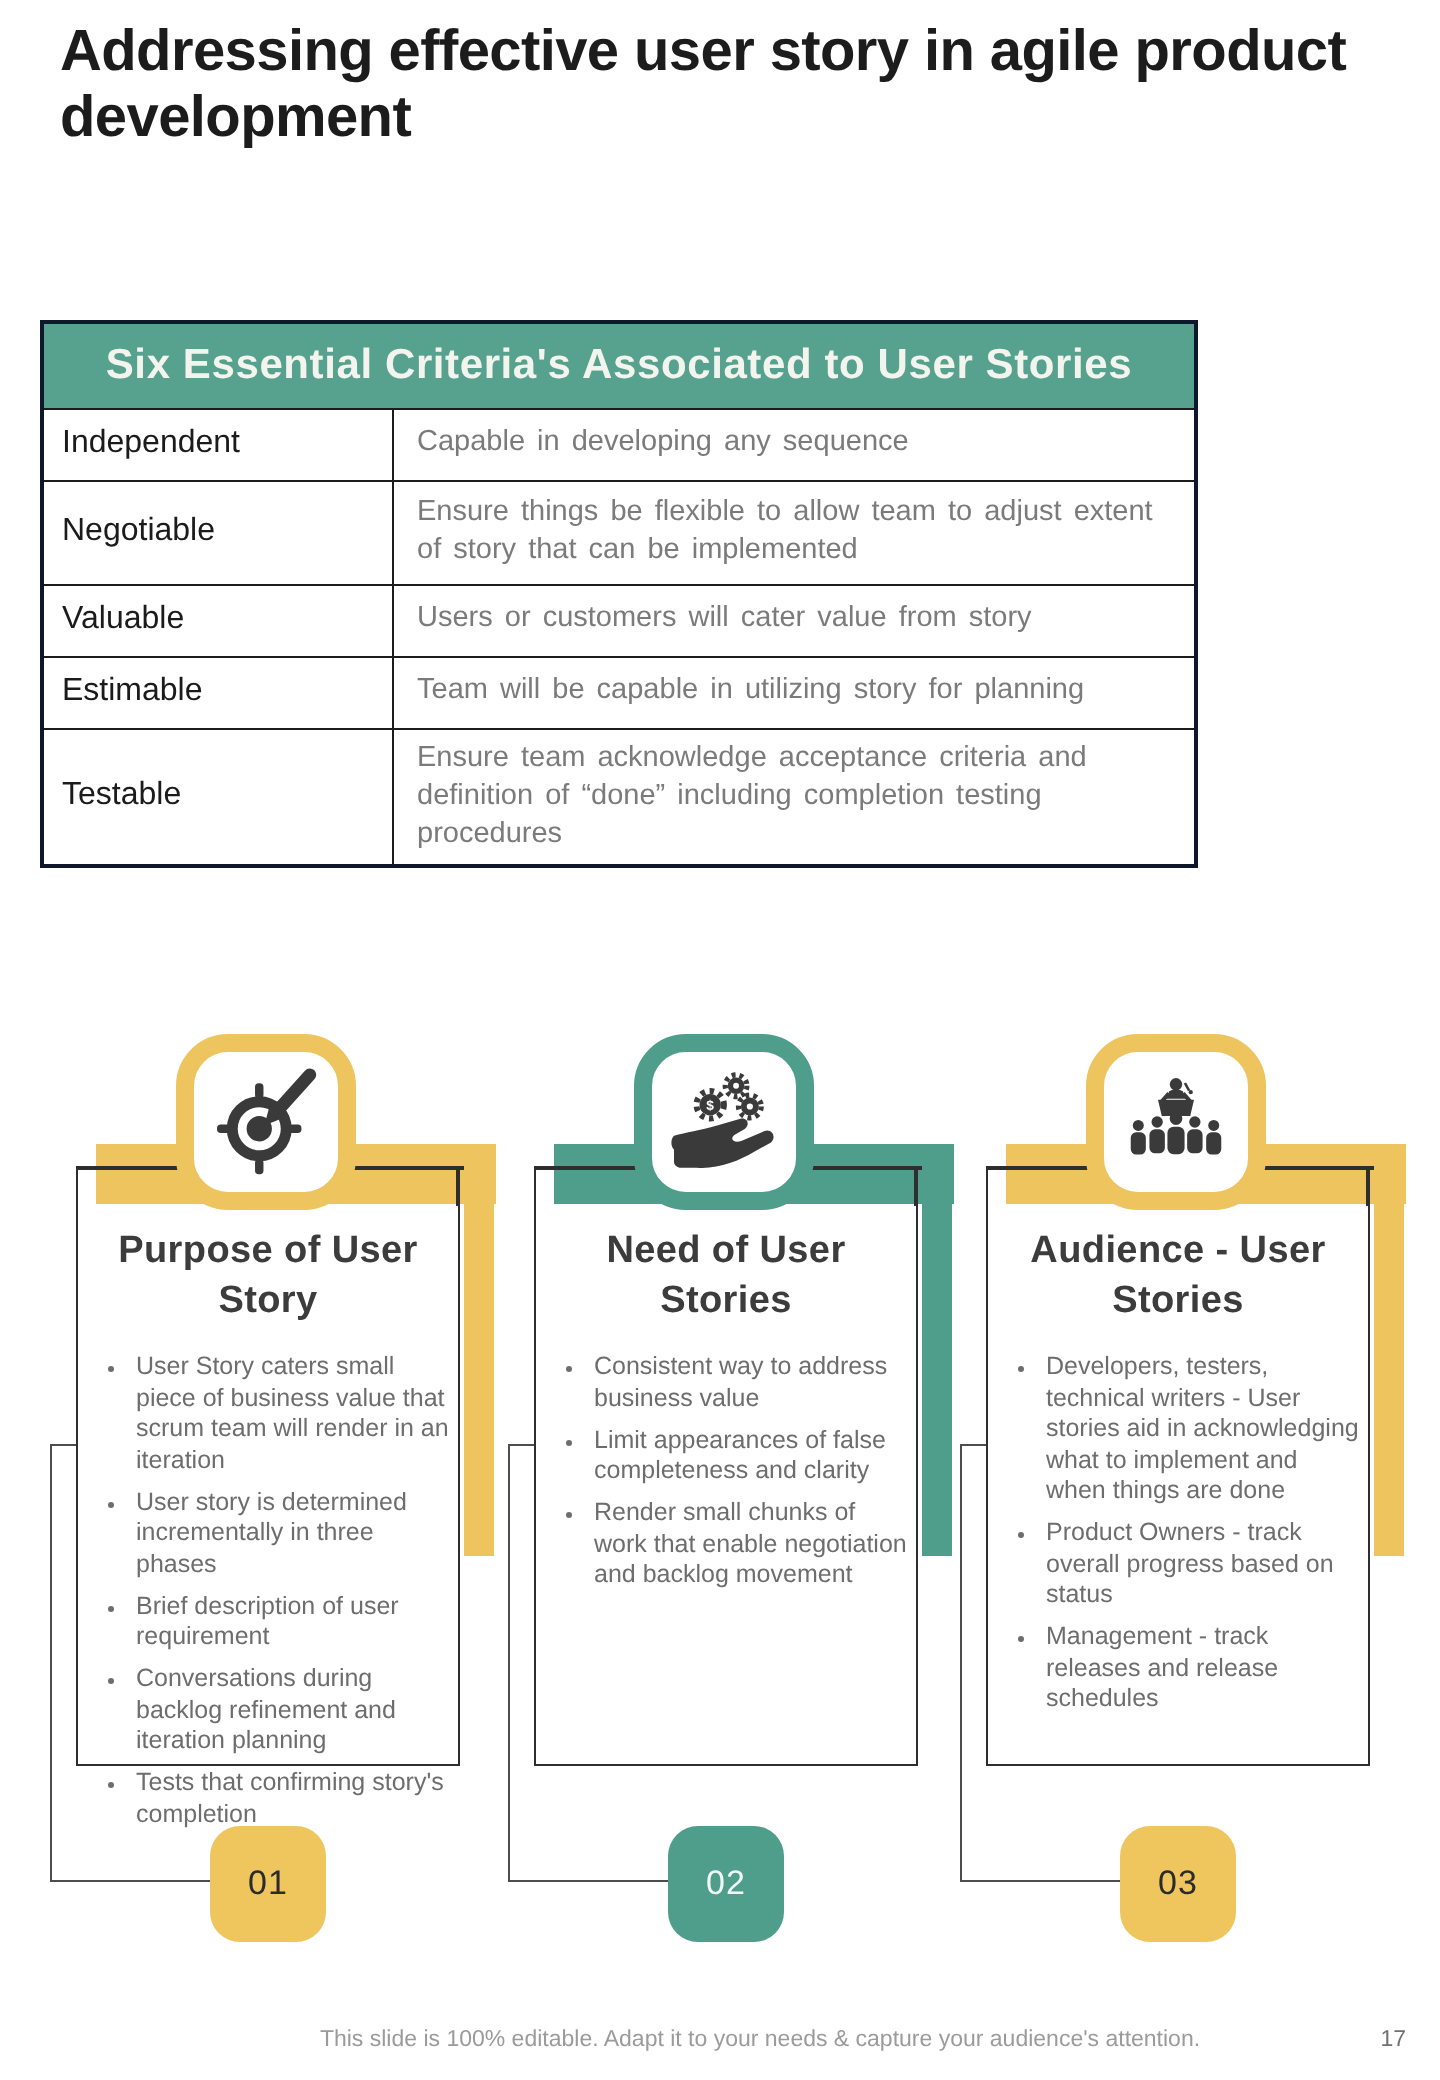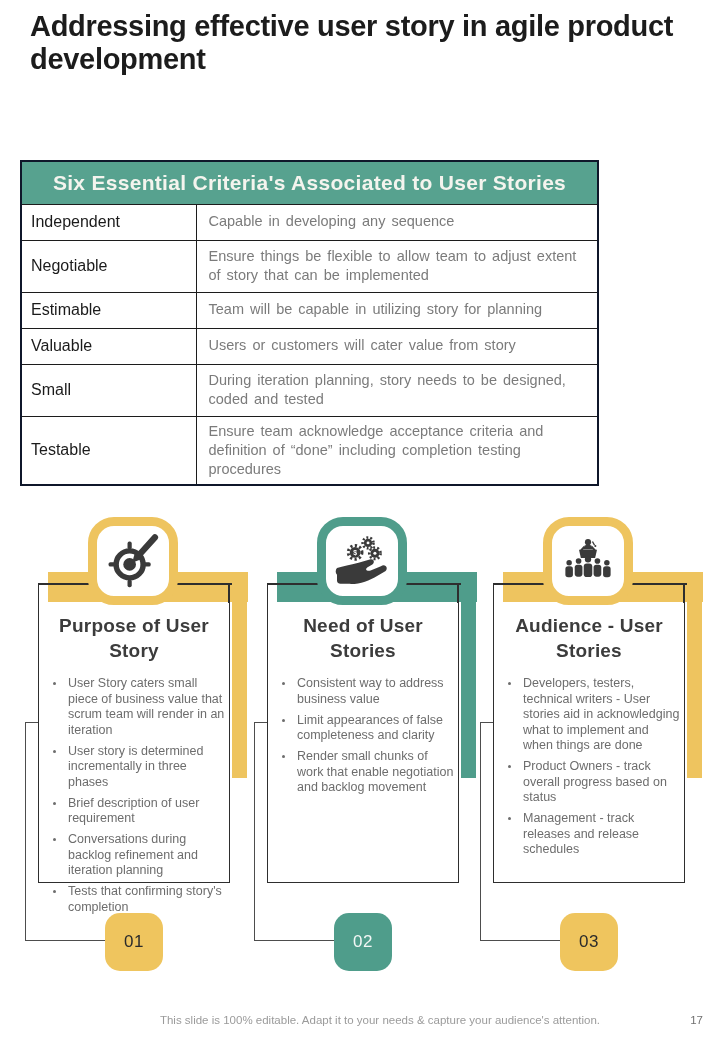--- a/index.html
+++ b/index.html
@@ -128,30 +128,26 @@
     </tr>
     <tr class="rh-s">
       <td class="term-cell">Independent</td>
       <td class="desc-cell">Capable in developing any sequence</td>
     </tr>
     <tr class="rh-m">
       <td class="term-cell">Negotiable</td>
       <td class="desc-cell">Ensure things be flexible to allow team to adjust extent of story that can be implemented</td>
     </tr>
     <tr class="rh-s">
+      <td class="term-cell">Valuable</td>
+      <td class="desc-cell">Users or customers will cater value from story</td>
+    </tr>
+    <tr class="rh-s">
       <td class="term-cell">Estimable</td>
       <td class="desc-cell">Team will be capable in utilizing story for planning</td>
-    </tr>
-    <tr class="rh-s">
-      <td class="term-cell">Valuable</td>
-      <td class="desc-cell">Users or customers will cater value from story</td>
-    </tr>
-    <tr class="rh-m">
-      <td class="term-cell">Small</td>
-      <td class="desc-cell">During iteration planning,  story needs to be designed, coded and tested</td>
     </tr>
     <tr class="rh-l">
       <td class="term-cell">Testable</td>
       <td class="desc-cell">Ensure team acknowledge acceptance criteria and definition of “done” including completion testing procedures</td>
     </tr>
   </tbody>
     </table>
 
   <div class="cards-layer">
 

